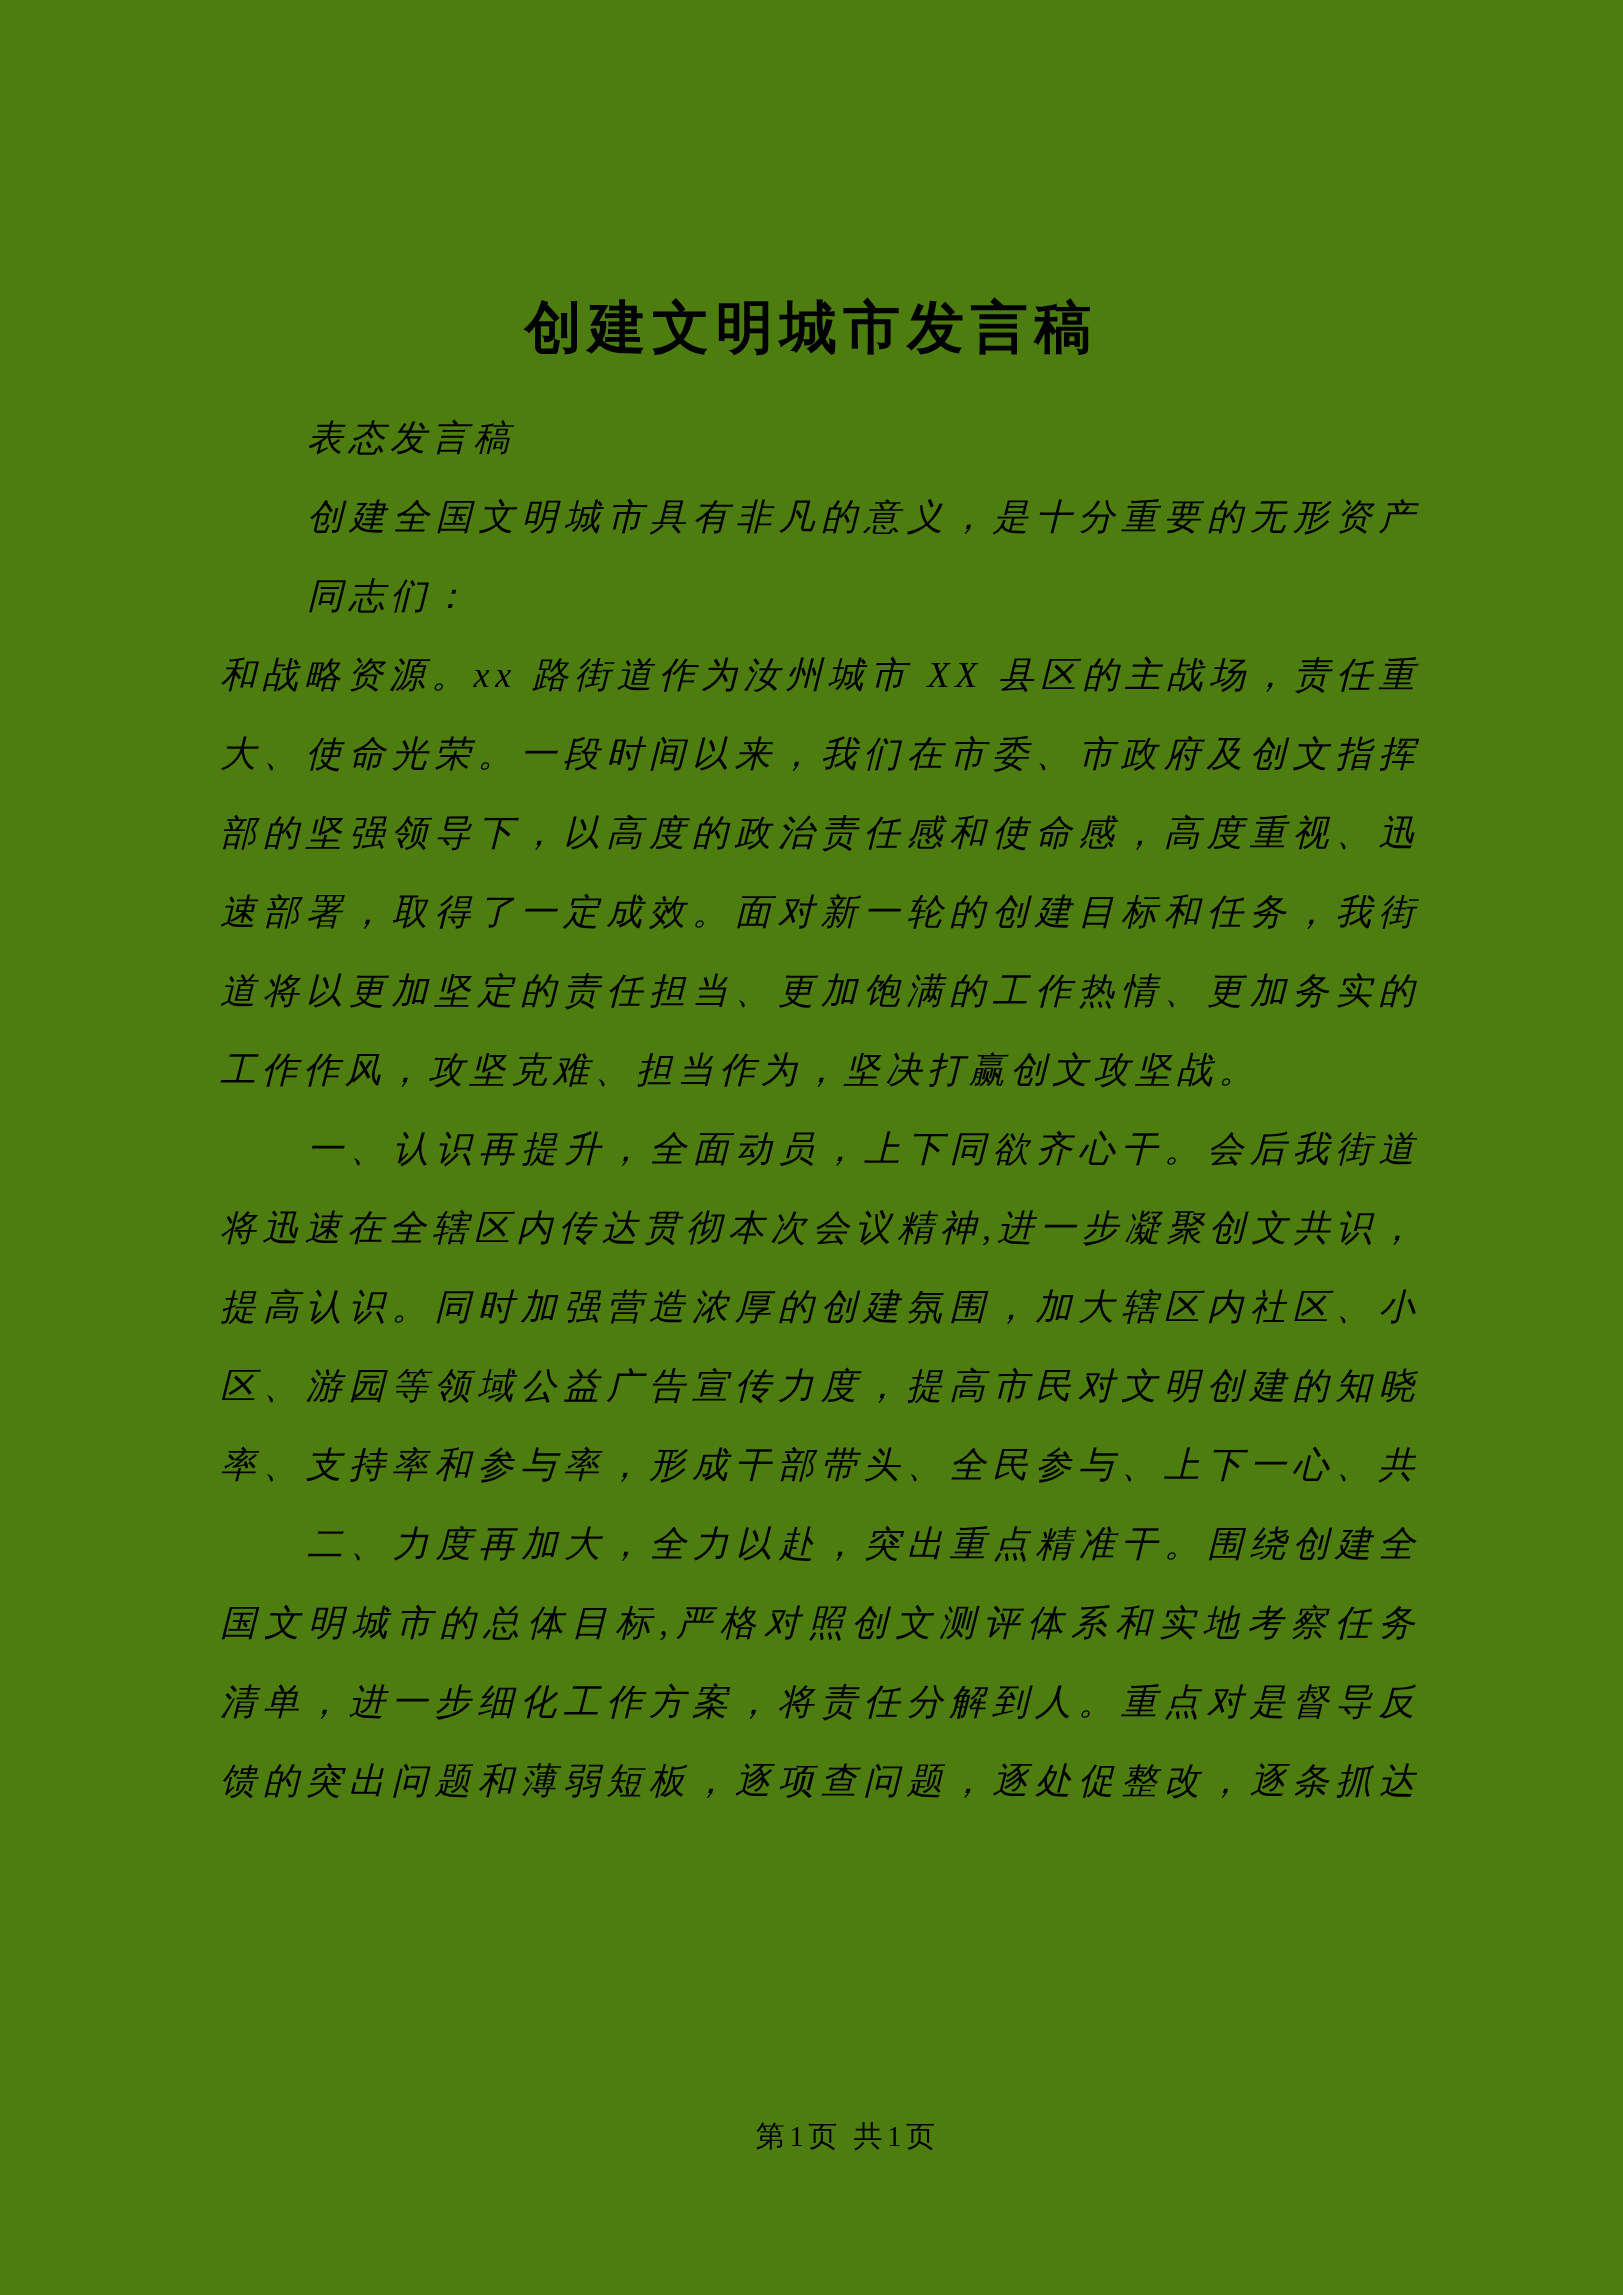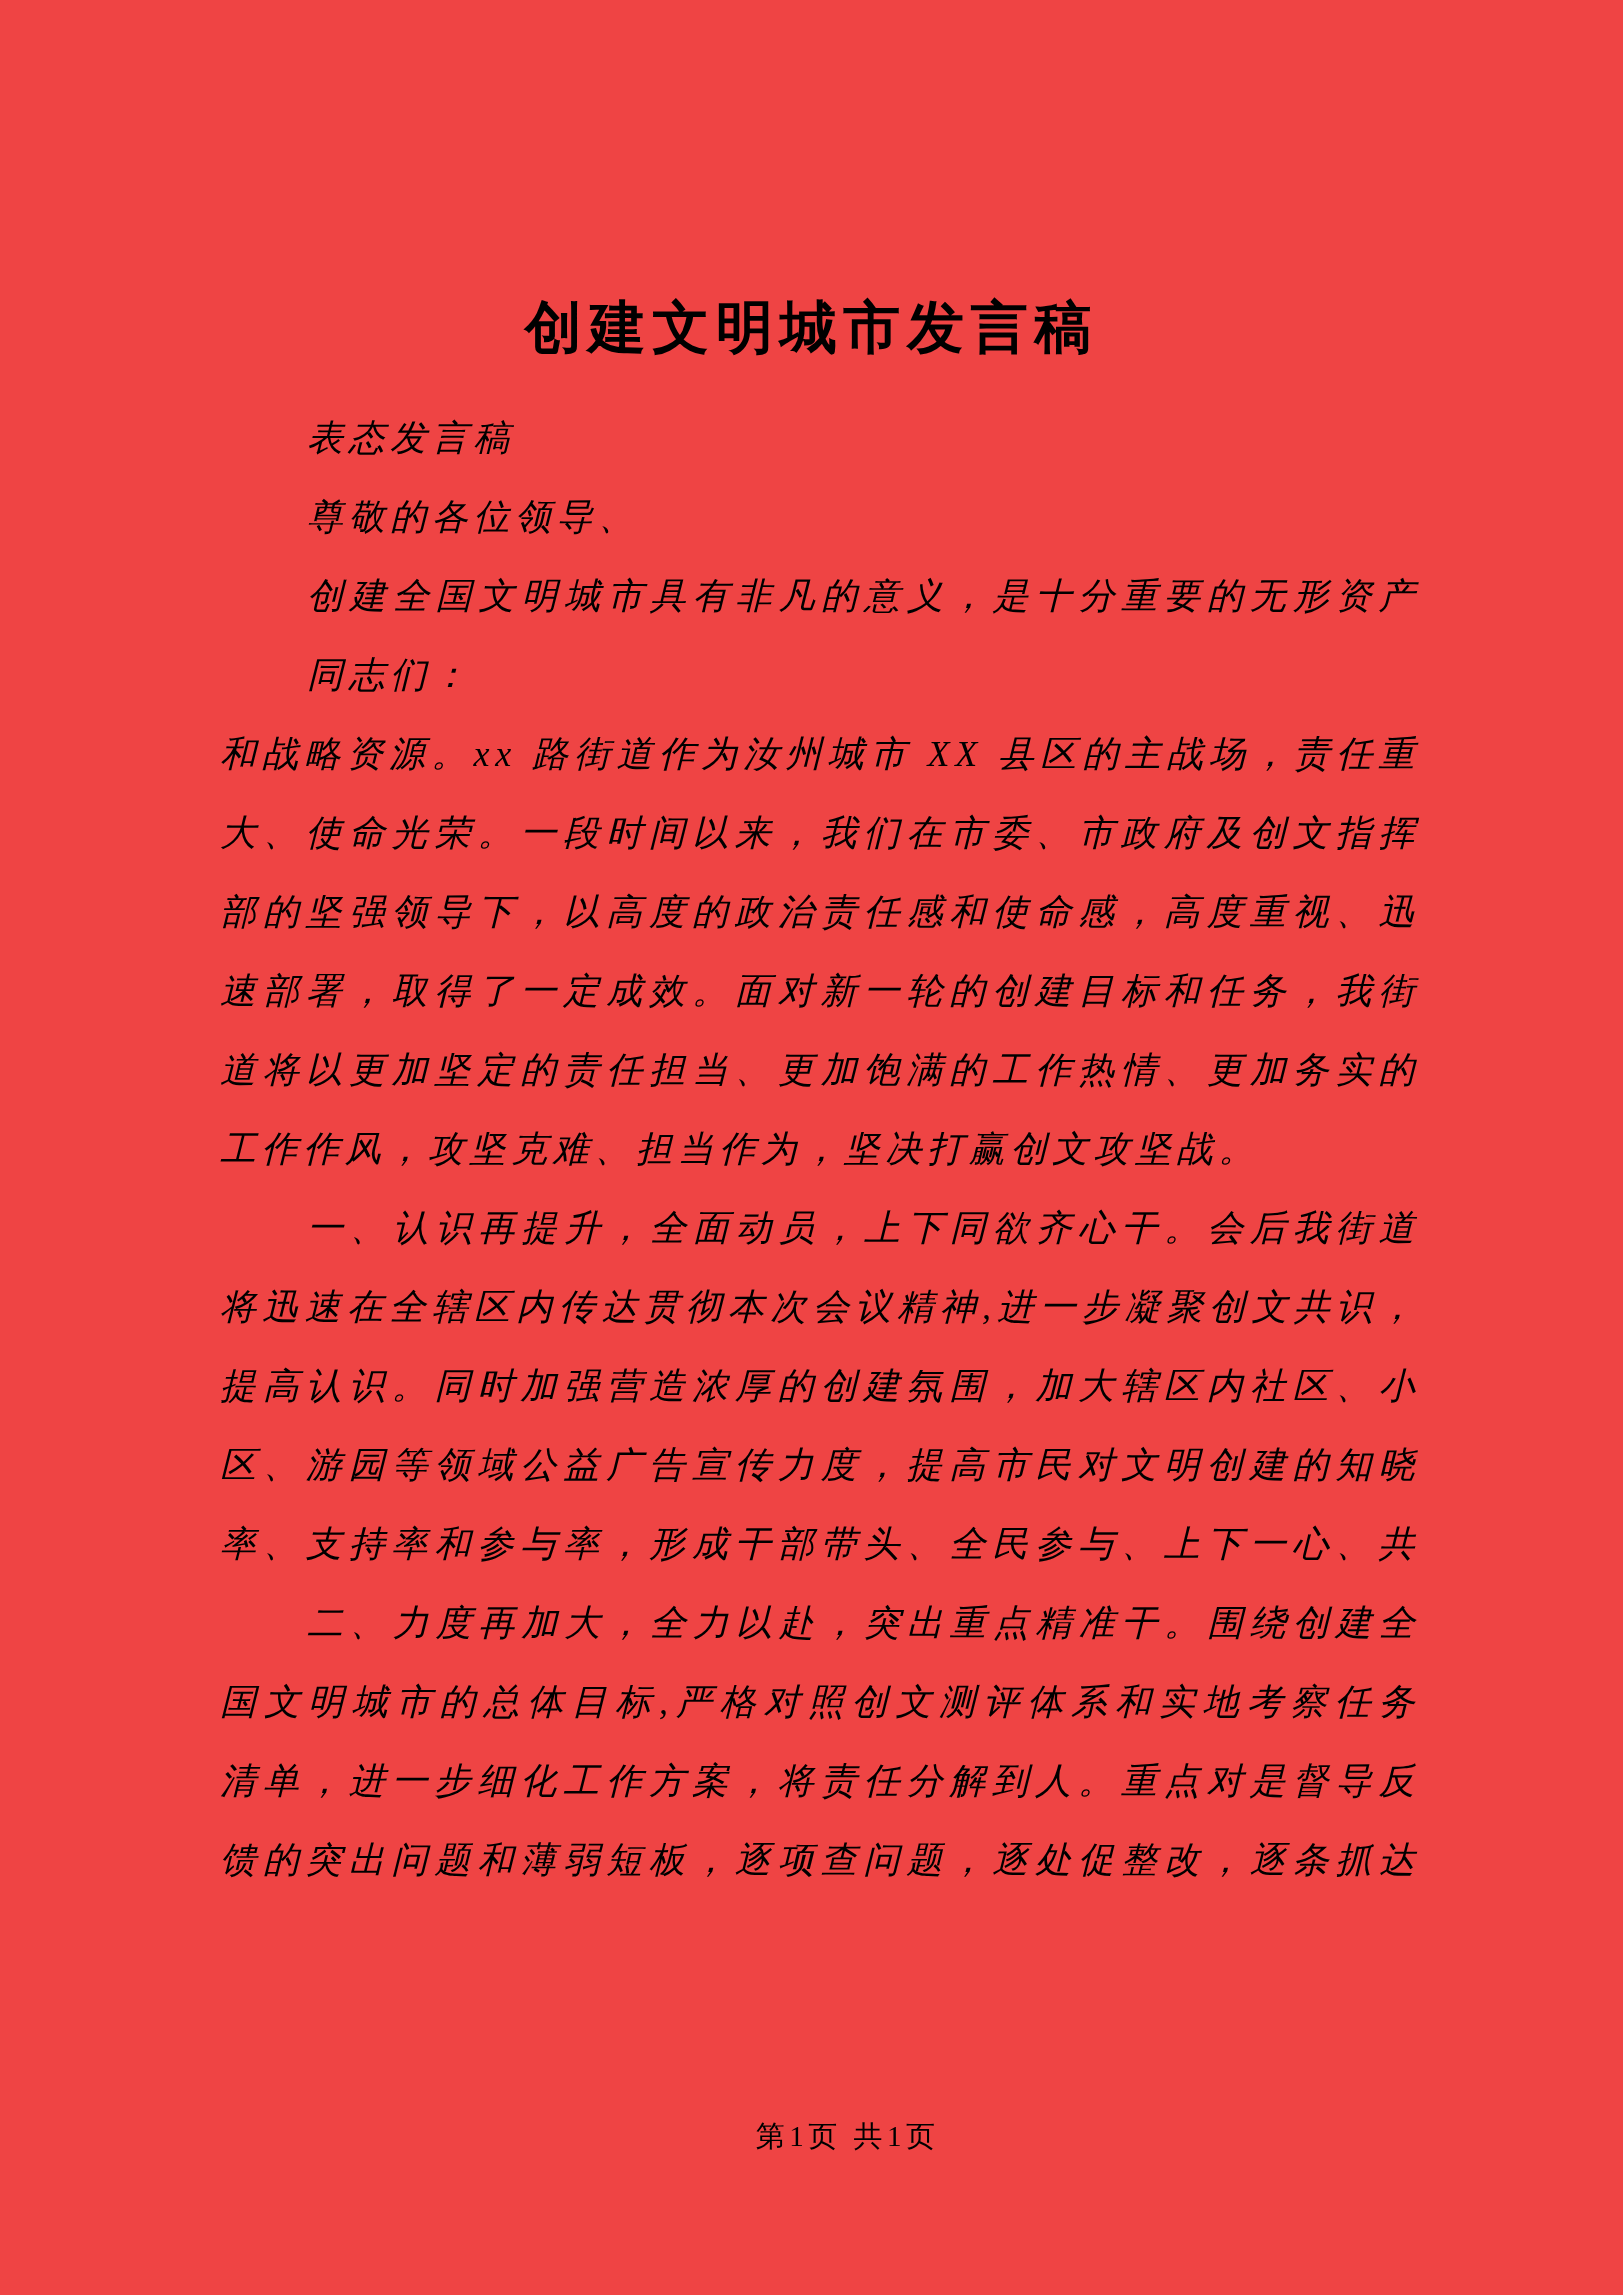--- a/index.html
+++ b/index.html
@@ -1,20 +1,20 @@
 <!DOCTYPE html>
 <html style="font-size:9px"><head>
 <meta charset="utf-8">
 <style>
   html,body{margin:0;padding:0;background:#ffffff;}
   .page{
     position:relative;
     width:1623px;
     height:2295px;
-    background:#ef4444;
+    background:#4d7c0f;
     color:#000000;
     font-family:"Liberation Serif","DejaVu Serif",serif;
     overflow:hidden;
   }
   .doc-title{
     position:absolute;
     top:280px;
     left:0;
     width:100%;
     text-align:center;
@@ -63,21 +63,20 @@
 </style>
 </head>
 <body>
 
 <div class="page">
 
   <div class="doc-title">创建文明城市发言稿</div>
 
   <div class="doc-body">
     <div class="line indent">表态发言稿</div>
-    <div class="line indent">尊敬的各位领导、</div>
     <div class="line indent just">创建全国文明城市具有非凡的意义，是十分重要的无形资产</div>
     <div class="line indent">同志们：</div>
     <div class="line just">和战略资源。xx 路街道作为汝州城市 XX 县区的主战场，责任重</div>
     <div class="line just">大、使命光荣。一段时间以来，我们在市委、市政府及创文指挥</div>
     <div class="line just">部的坚强领导下，以高度的政治责任感和使命感，高度重视、迅</div>
     <div class="line just">速部署，取得了一定成效。面对新一轮的创建目标和任务，我街</div>
     <div class="line just">道将以更加坚定的责任担当、更加饱满的工作热情、更加务实的</div>
     <div class="line">工作作风，攻坚克难、担当作为，坚决打赢创文攻坚战。</div>
     <div class="line indent just">一、认识再提升，全面动员，上下同欲齐心干。会后我街道</div>
     <div class="line just">将迅速在全辖区内传达贯彻本次会议精神,进一步凝聚创文共识，</div>

